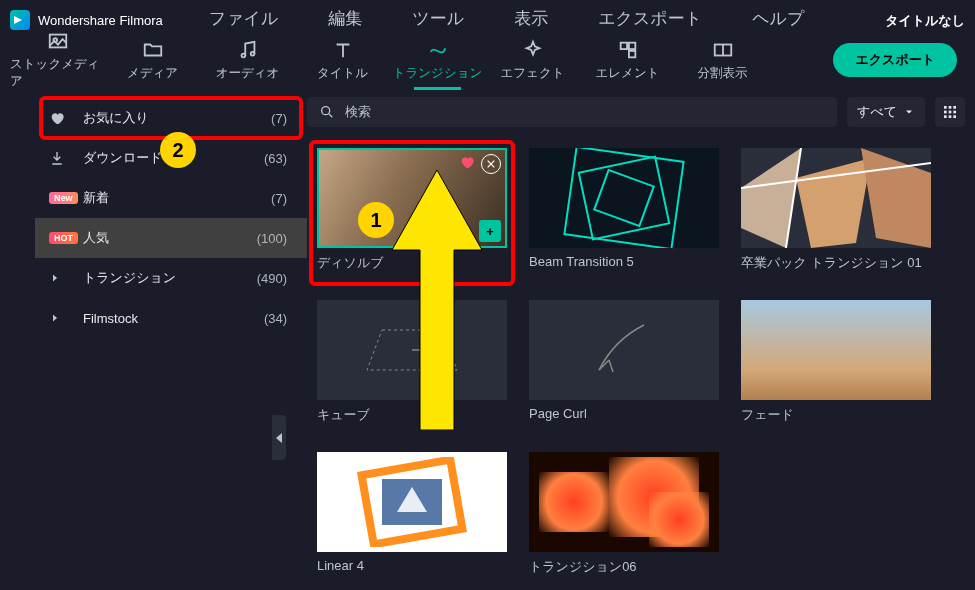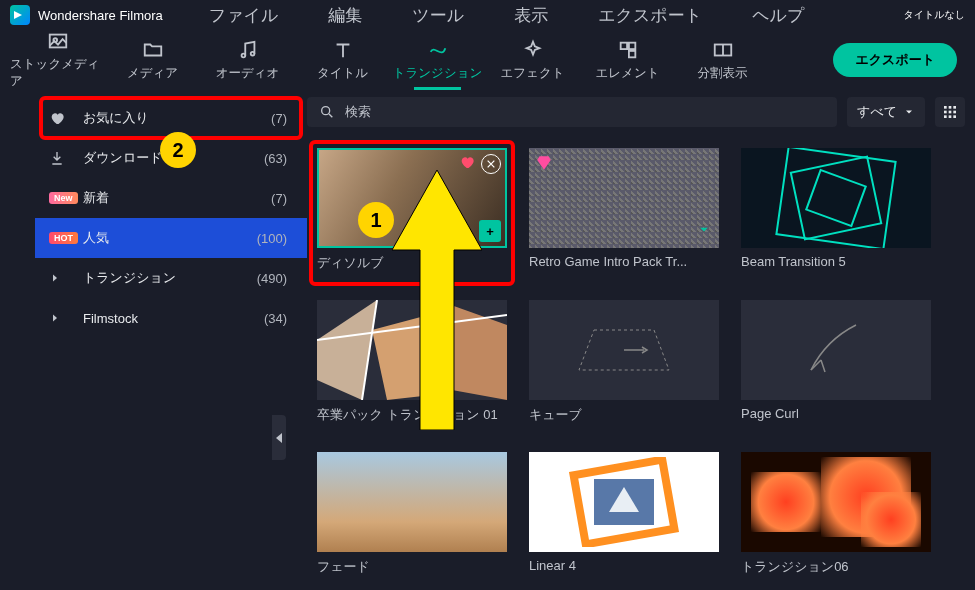--- a/index.html
+++ b/index.html
@@ -7,24 +7,24 @@
   background: #1a1d29;
   color: #e8eaed;
   font-family: "Hiragino Sans", "Meiryo", sans-serif;
   font-size: 13px;
   width: 975px;
   height: 590px;
   overflow: hidden;
 }
 .titlebar {
   display: flex;
-  align-items: center;
+  align-items: flex-end;
   gap: 18px;
   height: 30px;
-  padding: 12px 10px;
+  padding: 0 10px;
 }
 .logo {
   display: flex;
   align-items: center;
   gap: 8px;
 }
 .logo-icon {
   width: 20px;
   height: 20px;
   background: linear-gradient(135deg, #00c4a0 0%, #0086ff 100%);
@@ -36,21 +36,21 @@
   position: absolute;
   left: 4px; top: 6px;
   width: 0; height: 0;
   border-left: 8px solid #fff;
   border-top: 4px solid transparent;
   border-bottom: 4px solid transparent;
 }
 .titlebar .app-name { font-size: 13px; color: #fff; }
 .menu { display: flex; gap: 22px; }
 .menu span { color: #c0c4cc; cursor: pointer; font-size: 17px; margin-left: 28px; }
-.title-right { margin-left: auto; color: #fff; font-size: 10px; }
+.title-right { margin-left: auto; color: #fff; font-size: 13px; font-weight: bold; }
 .tabbar {
   display: flex;
   align-items: center;
   gap: 0;
   height: 60px;
   padding: 0 10px;
 }
 .tab {
   display: flex;
   flex-direction: column;
@@ -96,21 +96,21 @@
 }
 .side-item {
   display: flex;
   align-items: center;
   height: 40px;
   padding: 0 20px 0 14px;
   gap: 12px;
   cursor: pointer;
   position: relative;
 }
-.side-item.selected { background: #1d4ed8; }
+.side-item.selected { background: #404040; }
 .side-item .iconwrap { width: 22px; display: flex; justify-content: flex-start; color: #c0c4cc; }
 .side-item .label { flex: 1; color: #e8eaed; }
 .side-item .count { color: #b0b4bc; font-size: 13px; }
 .badge {
   display: inline-block;
   font-size: 9px;
   color: #fff;
   padding: 1px 5px;
   border-radius: 3px;
   font-weight: bold;
@@ -411,35 +411,20 @@
           <span class="zoom">
               <svg width="10" height="10" viewBox="0 0 24 24" fill="none" stroke="currentColor" stroke-width="3">
                 <path d="M4 4l16 16M20 4L4 20"></path>
               </svg>
             </span>
           <span class="plus">+</span>
         </div>
         <span class="title">ディソルブ</span>
       </div>
 
-      <div class="card">
-        <div class="thumb art-retro">
-          <span class="gem">
-            <svg width="18" height="18" viewBox="0 0 24 24" fill="currentColor">
-                <path d="M6 3h12l3 5-9 13L3 8z"></path>
-              </svg>
-          </span>
-          <span class="dl">
-            <svg width="18" height="18" viewBox="0 0 24 24" fill="currentColor">
-                <path d="M12 3v10m-5-4l5 5 5-5M5 20h14"></path>
-              </svg>
-          </span>
-        </div>
-        <span class="title">Retro Game Intro Pack Tr...</span>
-      </div>
 
       <div class="card">
         <div class="thumb art-beam">
           <div class="sq" style="left:40px;top:5px;width:110px;height:90px;transform:rotate(8deg)"></div>
           <div class="sq" style="left:55px;top:15px;width:80px;height:70px;transform:rotate(-12deg)"></div>
           <div class="sq" style="left:70px;top:28px;width:50px;height:44px;transform:rotate(20deg)"></div>
         </div>
         <span class="title">Beam Transition 5</span>
       </div>
 

